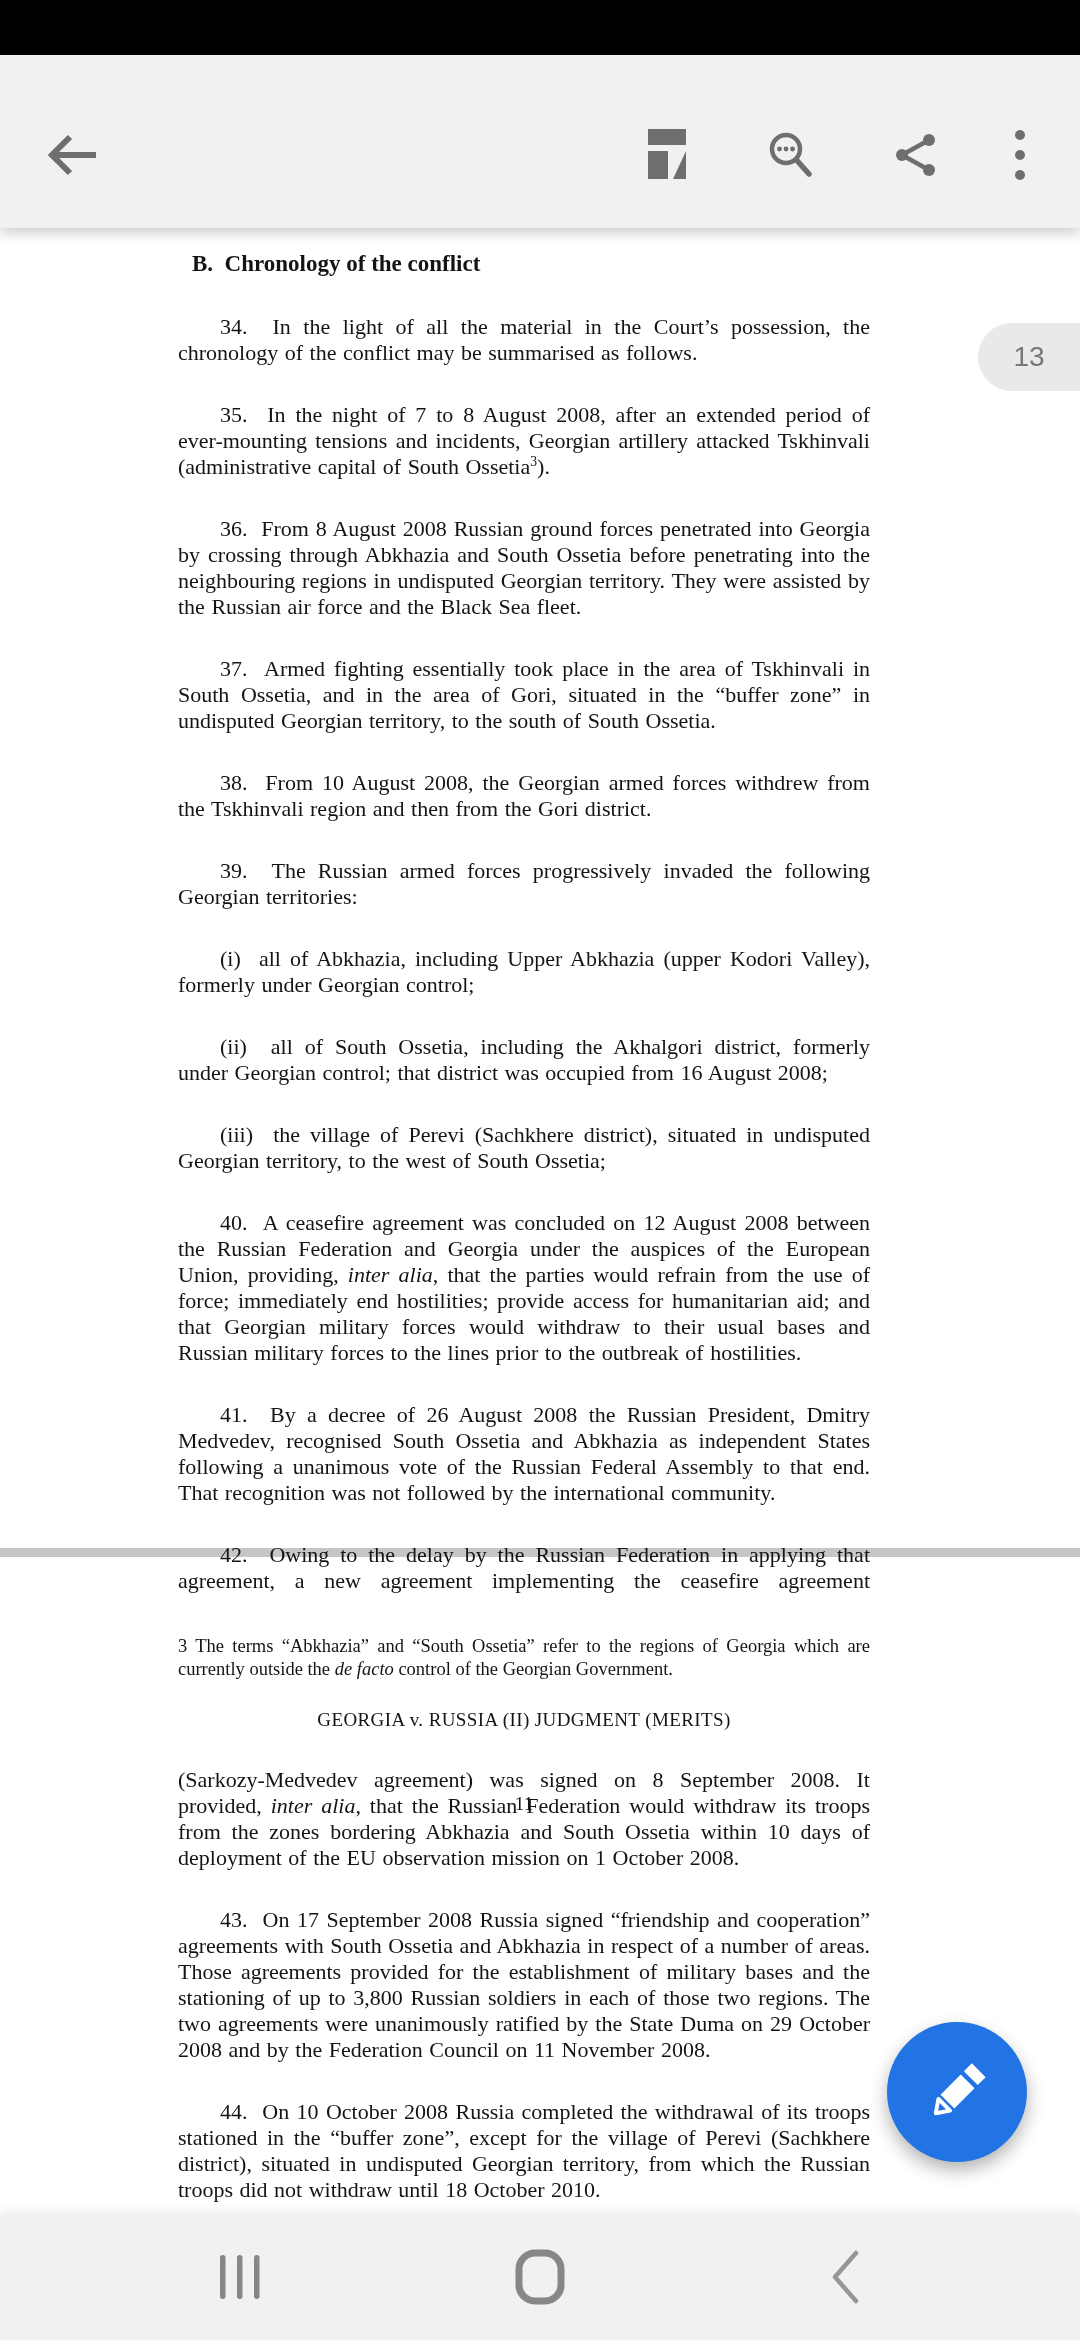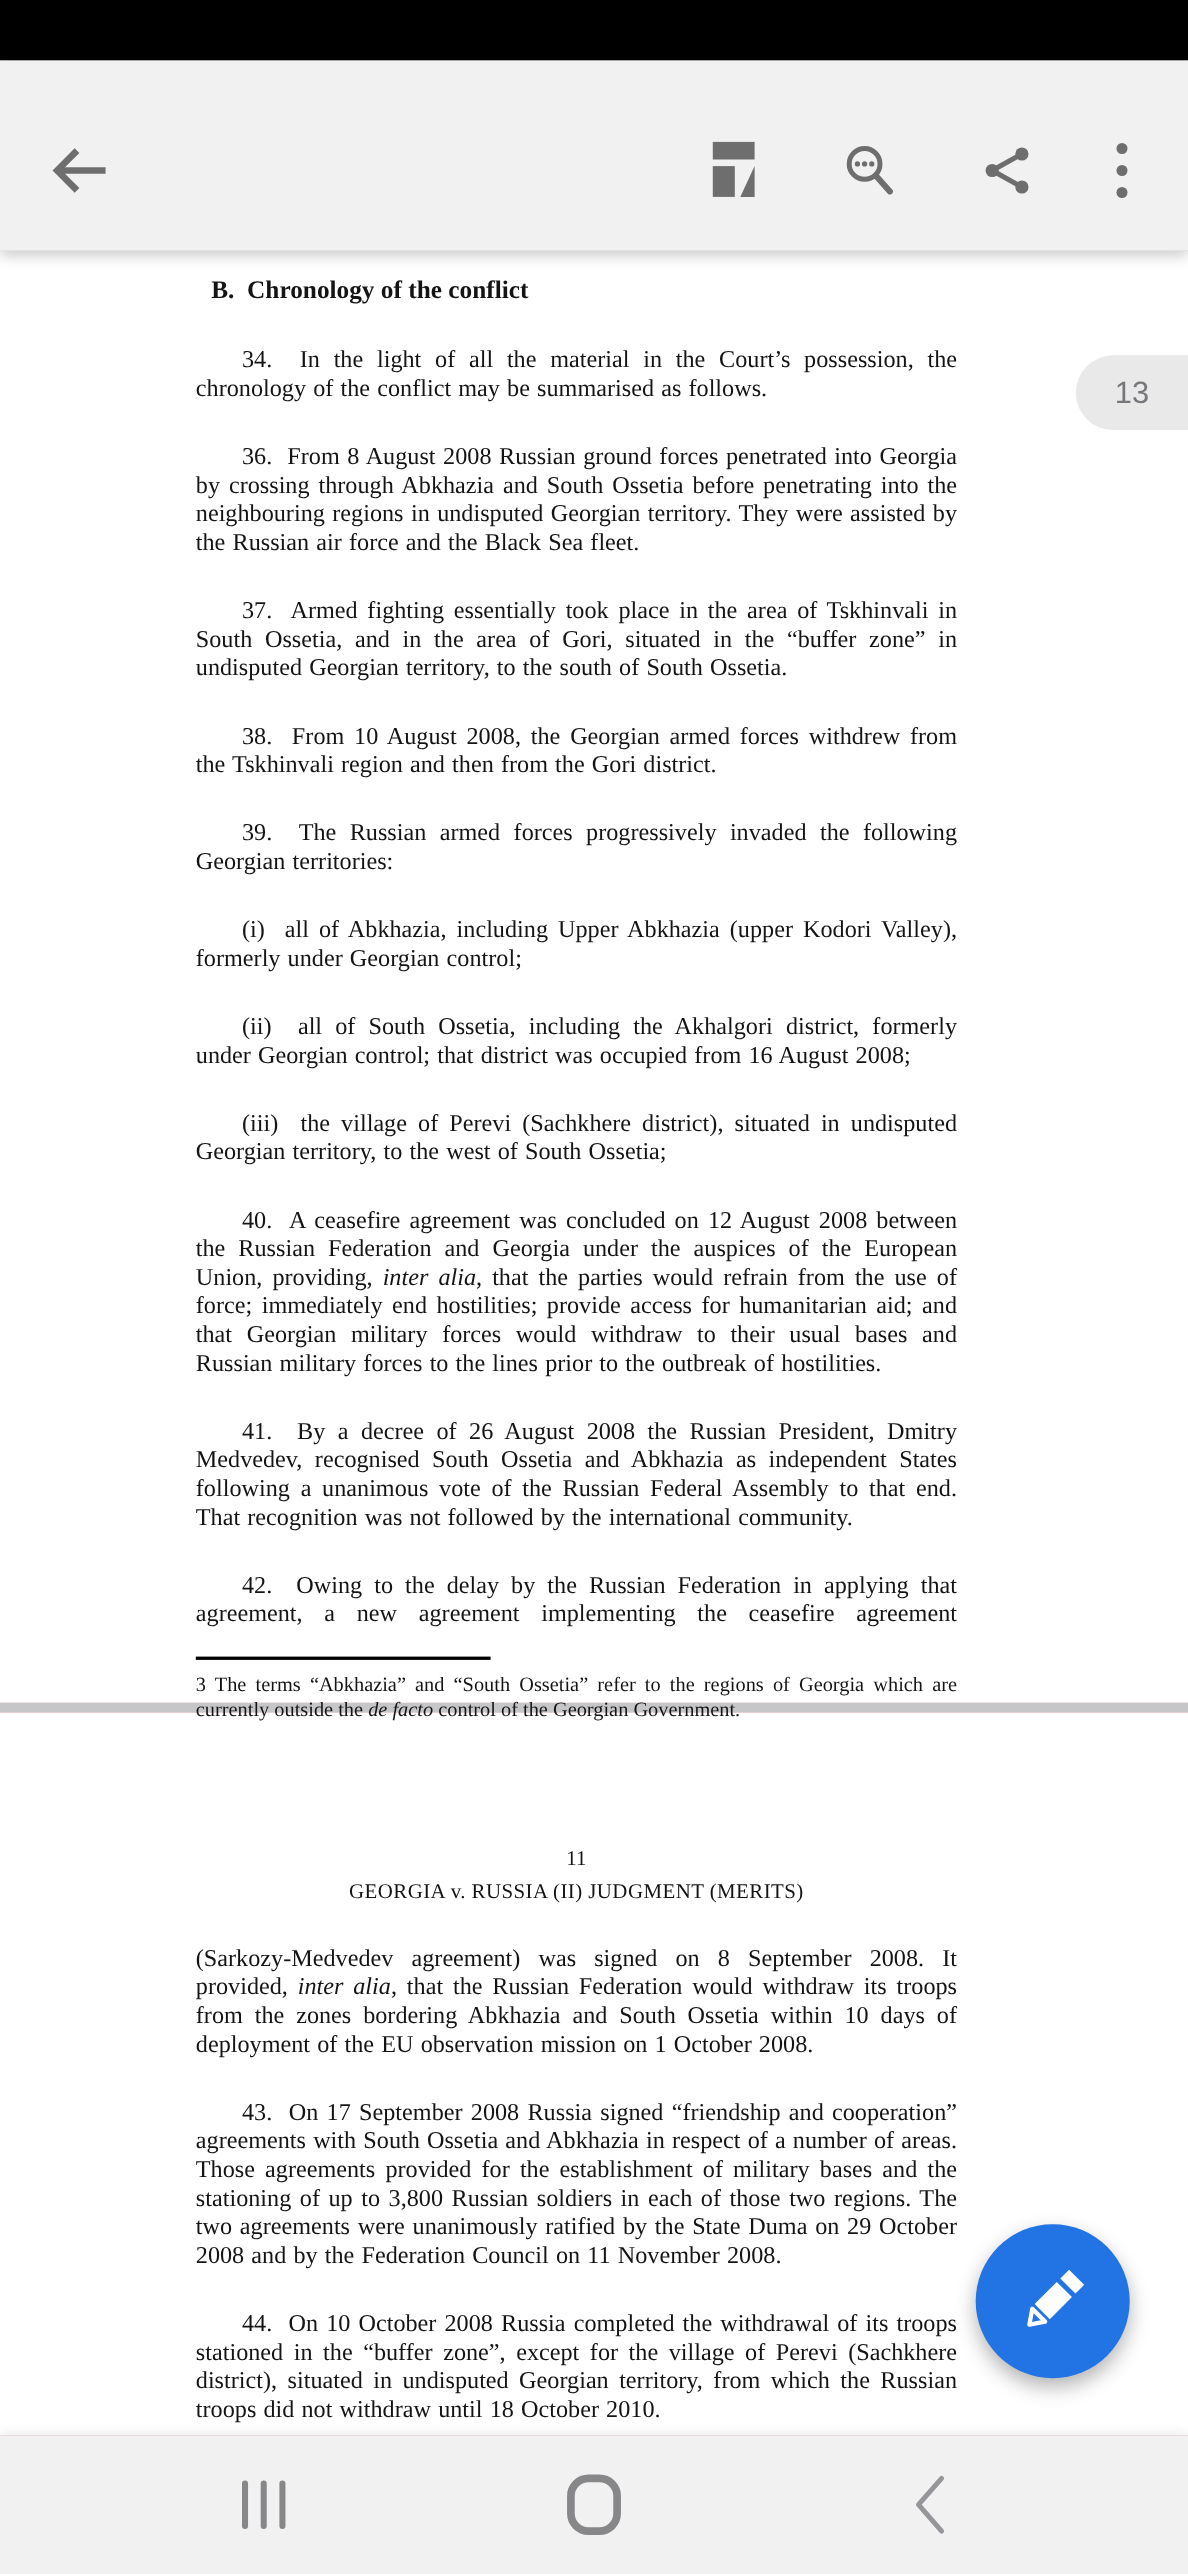--- a/index.html
+++ b/index.html
@@ -14,21 +14,21 @@
   
   .toolbar {
     position:relative; height:173px; background:#f1f1f2;
     display:flex; align-items:center; padding:26px 54px 0 44px;
     box-shadow:0 5px 12px rgba(0,0,0,0.20); z-index:5;
   }
   .icon-btn { background:none; border:none; cursor:pointer; display:flex; align-items:center; justify-content:center; padding:0; }
   .toolbar-actions { margin-left:auto; display:flex; align-items:center; gap:74px; }
   .tb-icon { display:block; }
   
-  .doc-area { position:relative; height:1986px; background:#fca5a5; overflow:hidden; }
+  .doc-area { position:relative; height:1986px; background:#1d4ed8; overflow:hidden; }
   .page { background:#fff; font-family:"Liberation Serif","DejaVu Serif",serif; color:#141414; }
   .page-1 { height:1320px; padding:22px 210px 0 178px; }
   .page-gap { height:9px; background:#c6c6c8; }
   .page-2 { height:657px; padding:152px 210px 0 178px; overflow:hidden; }
   .doc-heading { font-size:23px; line-height:28px; font-weight:bold; padding-left:14px; margin-bottom:16px; }
   .para { font-size:22px; line-height:26px; text-align:justify; word-spacing:1px;margin-top:36px; }
   .para.indent { text-indent:42px; }
   .para.justify-last { text-align-last:justify; }
   .para i, .footnote i { font-style:italic; }
   sup { font-size:0.62em; line-height:0; vertical-align:super; }
@@ -121,20 +121,21 @@
       </button>
     </div>
   </div>
 
   <div class="doc-area">
 
     <div class="page page-1">
       <div class="doc-heading">B.&nbsp; Chronology of the conflict</div>
       <div>
           <p class="para indent">34.&nbsp; In the light of all the material in the Court’s possession, the chronology of the conflict may be summarised as follows.</p>
+          <p class="para indent">35.&nbsp; In the night of 7 to 8 August 2008, after an extended period of ever-mounting tensions and incidents, Georgian artillery attacked Tskhinvali (administrative capital of South Ossetia<sup>3</sup>).</p>
           <p class="para indent">36.&nbsp; From 8 August 2008 Russian ground forces penetrated into Georgia by crossing through Abkhazia and South Ossetia before penetrating into the neighbouring regions in undisputed Georgian territory. They were assisted by the Russian air force and the Black Sea fleet.</p>
           <p class="para indent">37.&nbsp; Armed fighting essentially took place in the area of Tskhinvali in South Ossetia, and in the area of Gori, situated in the “buffer zone” in undisputed Georgian territory, to the south of South Ossetia.</p>
           <p class="para indent">38.&nbsp; From 10 August 2008, the Georgian armed forces withdrew from the Tskhinvali region and then from the Gori district.</p>
           <p class="para indent">39.&nbsp; The Russian armed forces progressively invaded the following Georgian territories:</p>
           <p class="para indent">(i)&nbsp; all of Abkhazia, including Upper Abkhazia (upper Kodori Valley), formerly under Georgian control;</p>
           <p class="para indent">(ii)&nbsp; all of South Ossetia, including the Akhalgori district, formerly under Georgian control; that district was occupied from 16 August 2008;</p>
           <p class="para indent">(iii)&nbsp; the village of Perevi (Sachkhere district), situated in undisputed Georgian territory, to the west of South Ossetia;</p>
           <p class="para indent">40.&nbsp; A ceasefire agreement was concluded on 12 August 2008 between the Russian Federation and Georgia under the auspices of the European Union, providing, <i>inter alia</i>, that the parties would refrain from the use of force; immediately end hostilities; provide access for humanitarian aid; and that Georgian military forces would withdraw to their usual bases and Russian military forces to the lines prior to the outbreak of hostilities.</p>
           <p class="para indent">41.&nbsp; By a decree of 26 August 2008 the Russian President, Dmitry Medvedev, recognised South Ossetia and Abkhazia as independent States following a unanimous vote of the Russian Federal Assembly to that end. That recognition was not followed by the international community.</p>
           <p class="para indent justify-last">42.&nbsp; Owing to the delay by the Russian Federation in applying that agreement, a new agreement implementing the ceasefire agreement</p>

